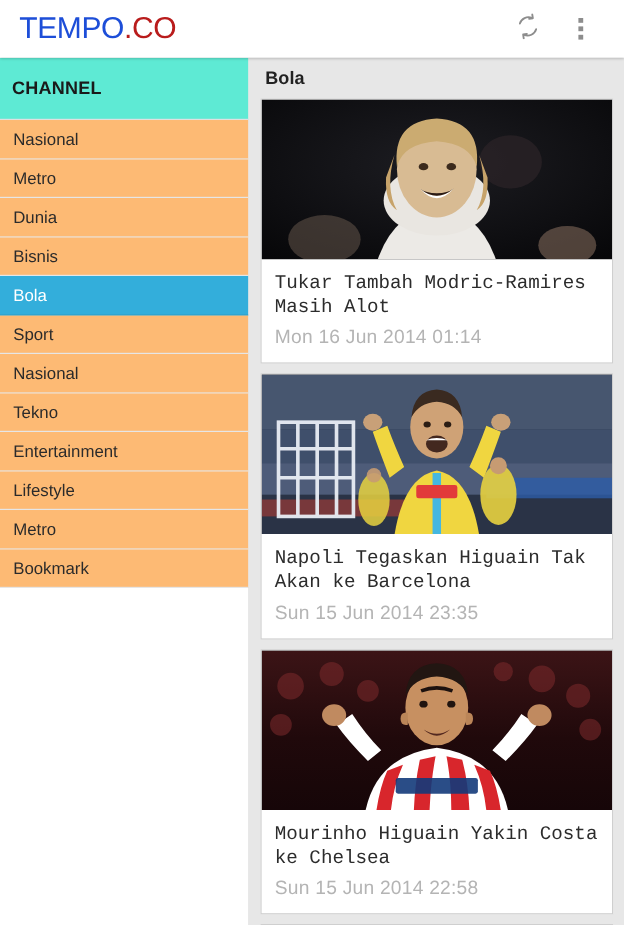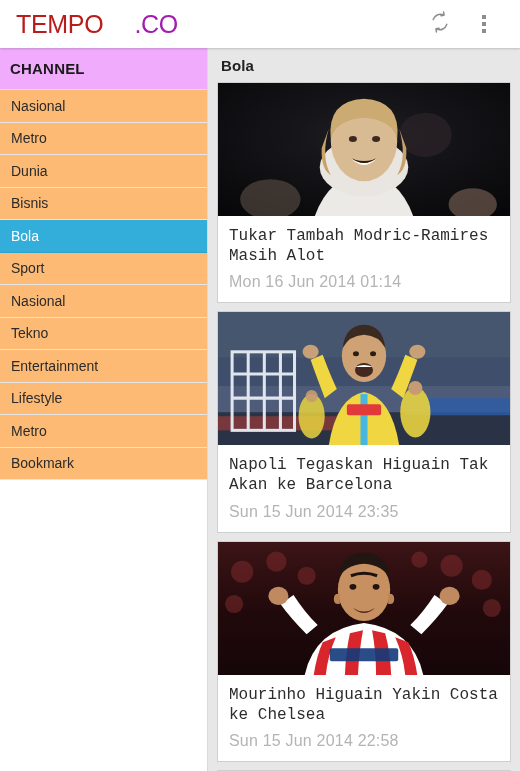--- a/index.html
+++ b/index.html
@@ -35,22 +35,22 @@
   }
 
   .logo {
     font-size: 25px;
     letter-spacing: -0.3px;
     font-weight: 400;
     white-space: nowrap;
     line-height: 1;
     font-family: "Liberation Sans", sans-serif;
   }
-  .logo .tempo { color: #b91c1c; }
-  .logo .dotco { color: #a21caf; margin-left: 31px; }
+  .logo .tempo { color: #1d4ed8; }
+  .logo .dotco { color: #b91c1c; }
 
   .appbar-spacer { flex: 1; }
 
   .appbar-btn {
     width: 44px;
     height: 44px;
     display: flex;
     align-items: center;
     justify-content: center;
     cursor: pointer;
@@ -82,30 +82,30 @@
   .sidebar {
     width: 208px;
     min-width: 208px;
     background: #ffffff;
     border-right: 1px solid #d9d9d9;
     overflow: hidden;
     position: relative;
   }
 
   .channel-head {
-    height: 42px;
+    height: 52px;
     display: flex;
     align-items: center;
     padding-left: 10px;
     font-size: 15px;
     font-weight: bold;
     color: #1a1a1a;
     letter-spacing: 0.2px;
     border-bottom: 1px solid #e0e0e0;
-    background: #f0abfc;
+    background: #5eead4;
   }
 
   .chan-item {
     height: 32.5px;
     display: flex;
     align-items: center;
     padding-left: 11px;
     font-size: 14px;
     color: #2b2b2b;
     border-bottom: 1px solid #e6e6e6;

